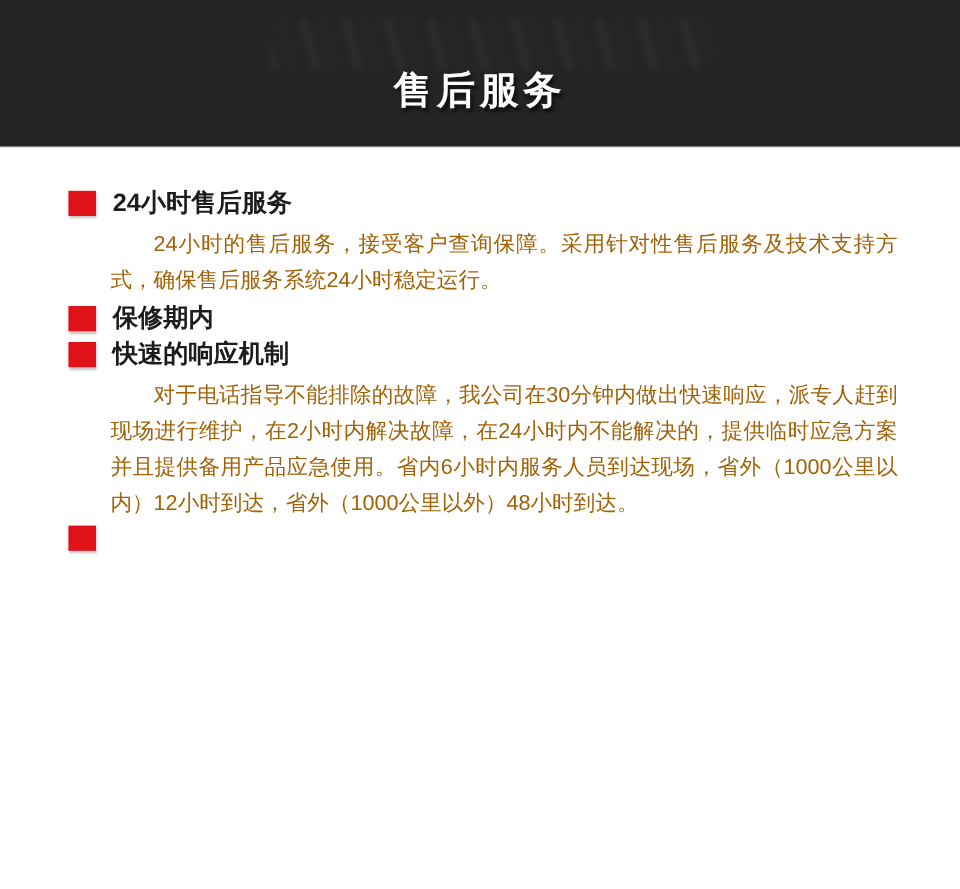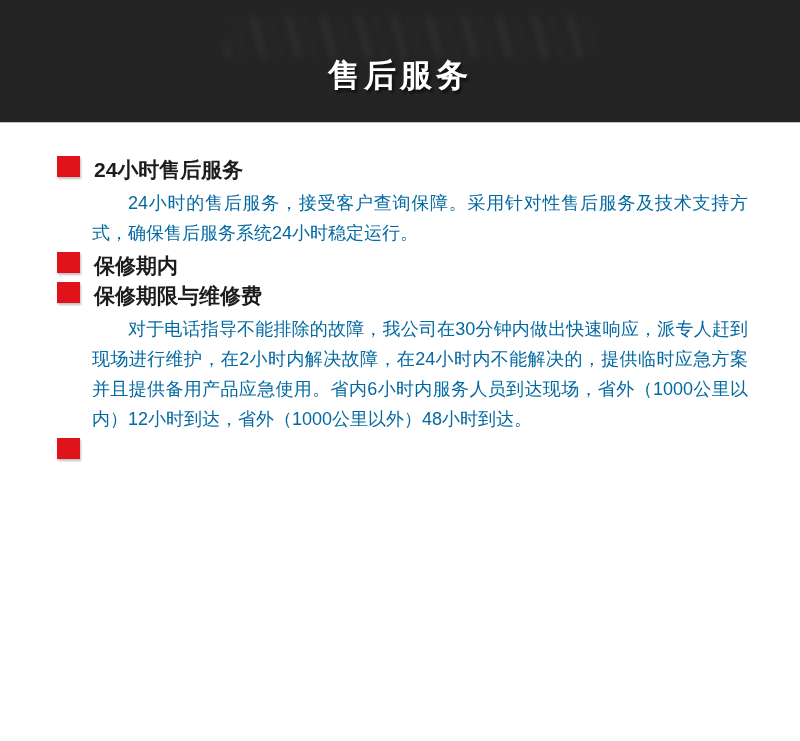--- a/index.html
+++ b/index.html
@@ -46,21 +46,21 @@
     letter-spacing: 4px;
     color: var(--banner-fg, #ffffff);
     text-shadow: 2px 3px 3px rgba(0,0,0,0.6);
   }
   .content {
     padding: 36px 52px 0 57px;
     box-sizing: border-box;
   }
   .section-header {
     display: flex;
-    align-items: flex-start;
+    align-items: center;
     gap: 14px;
     margin: 0 0 6px 0;
   }
   .bullet {
     flex: none;
     width: 23px;
     height: 21px;
     background: var(--accent, #e0121a);
     box-shadow: 1px 2px 2px rgba(0,0,0,0.25);
     margin-top: -2px;
@@ -69,21 +69,21 @@
     margin: 0;
     font-size: 21px;
     line-height: 24px;
     font-weight: bold;
     color: #1c1c1c;
   }
   .section-paragraph {
     margin: 0 0 6px 35px;
     font-size: 18px;
     line-height: 30px;
-    color: #0369a1;
+    color: #a16207;
     text-indent: 2em;
     text-align: justify;
   }
   .section { margin: 0 0 0 0; }
   .section + .section { margin-top: 0; }
 </style>
 </head>
 <body>
 
 <div class="page">
@@ -106,21 +106,21 @@
     <section class="section">
       <div class="section-header">
         <span class="bullet"></span>
         <h2 class="section-heading">保修期内</h2>
       </div>
     </section>
 
     <section class="section">
       <div class="section-header">
         <span class="bullet"></span>
-        <h2 class="section-heading">保修期限与维修费</h2>
+        <h2 class="section-heading">快速的响应机制</h2>
       </div>
       <p class="section-paragraph">对于电话指导不能排除的故障，我公司在30分钟内做出快速响应，派专人赶到现场进行维护，在2小时内解决故障，在24小时内不能解决的，提供临时应急方案并且提供备用产品应急使用。省内6小时内服务人员到达现场，省外（1000公里以内）12小时到达，省外（1000公里以外）48小时到达。</p>
     </section>
 
     <section class="section">
       <div class="section-header">
         <span class="bullet"></span>
       </div>
     </section>
 

